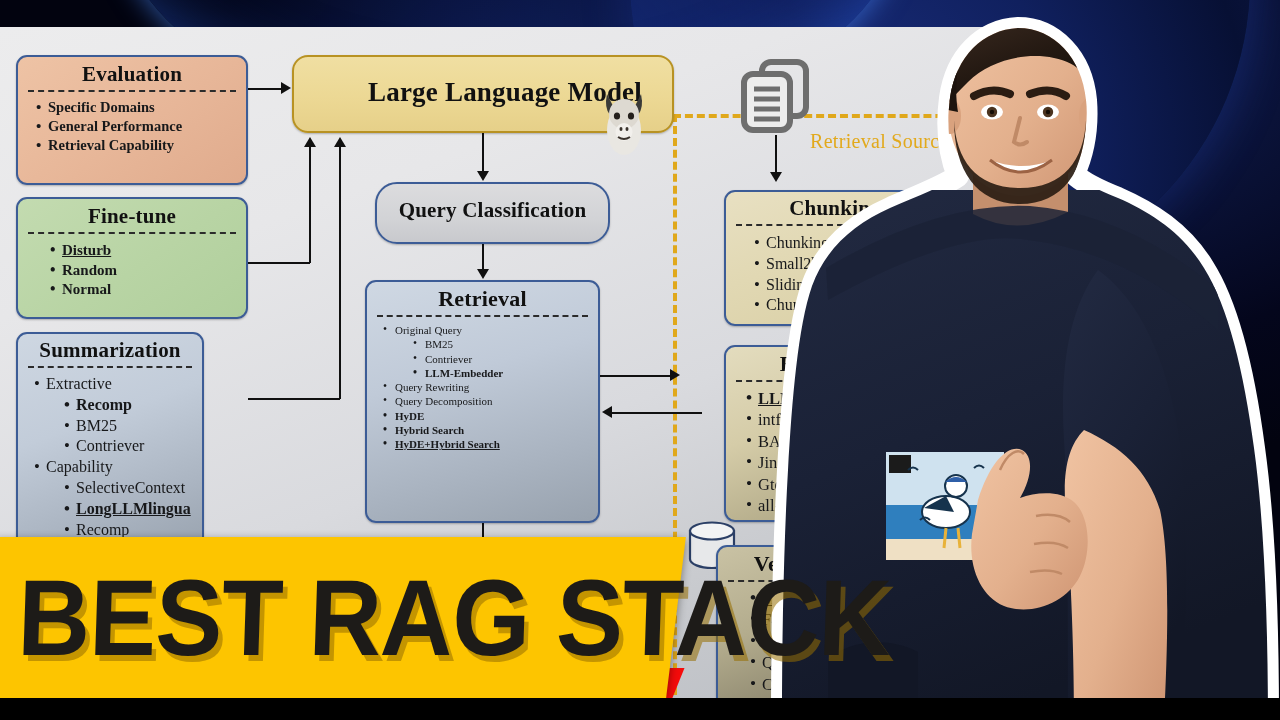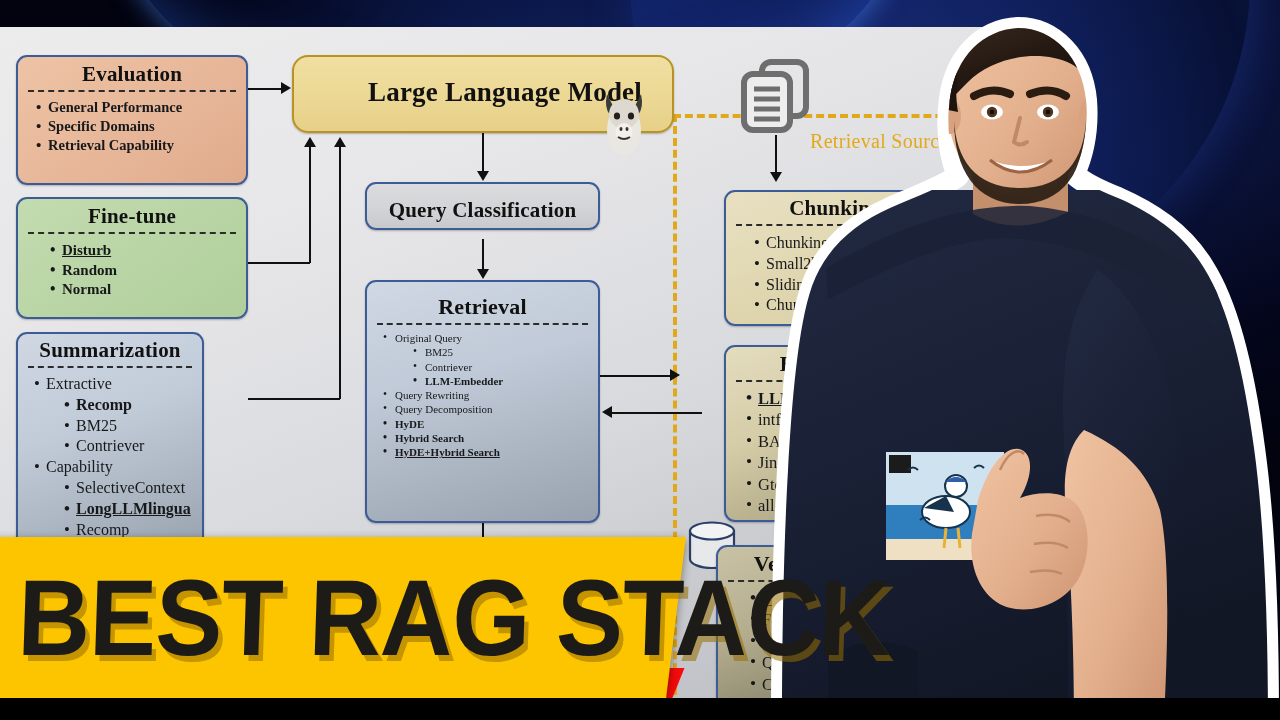--- a/index.html
+++ b/index.html
@@ -75,22 +75,22 @@
   #box-evaluation { left: 16px; top: 28px; width: 232px; height: 130px;
     background: linear-gradient(145deg,#eec3a5 0%,#e7b698 55%,#e0ab8d 100%); }
   #box-finetune { left: 16px; top: 170px; width: 232px; height: 122px;
     background: linear-gradient(145deg,#c3dbb0 0%,#b8d4a4 55%,#b0cf9c 100%); }
   #box-summarization { left: 16px; top: 305px; width: 188px; height: 222px;
     background: linear-gradient(160deg,#ced7e2 0%,#c2ccd9 40%,#aab4c1 75%,#98a2ae 100%); }
 
   #box-llm { left: 292px; top: 28px; width: 382px; height: 78px;
     background: linear-gradient(180deg,#f0dfa2 0%,#ecd894 55%,#e6d089 100%);
     border: 2px solid #b89223; border-radius: 16px; }
-  #box-queryclass { left: 365px; top: 155px; width: 235px; height: 48px;
-    background: linear-gradient(180deg,#dcdcde 0%,#d2d3d6 60%,#c8c9cd 100%); }
+  #box-queryclass { left: 375px; top: 155px; width: 235px; height: 62px;
+    background: linear-gradient(180deg,#dcdcde 0%,#d2d3d6 60%,#c8c9cd 100%); border-radius: 22px; }
   #box-retrieval { left: 365px; top: 253px; width: 235px; height: 243px;
     background: linear-gradient(165deg,#cfd8e3 0%,#c0cad8 38%,#a9b3c0 74%,#98a2ae 100%); }
   #box-below-retrieval { left: 370px; top: 516px; width: 228px; height: 90px;
     background: linear-gradient(180deg,#9aa3ad 0%,#8e98a3 100%); }
 
   #box-chunking { left: 724px; top: 163px; width: 222px; height: 136px;
     background: linear-gradient(160deg,#e8e0c2 0%,#e1d8b3 45%,#d8cea4 100%); }
   #box-embedding { left: 724px; top: 318px; width: 222px; height: 177px;
     background: linear-gradient(160deg,#e3dcbe 0%,#d5cca8 40%,#b6ae8c 75%,#9a9378 100%); }
   #box-vectordb { left: 716px; top: 518px; width: 232px; height: 165px;
@@ -225,22 +225,22 @@
     <svg viewBox="0 0 52 52" width="52" height="52">
       <path d="M4 12 V40 C4 45 14 49 26 49 C38 49 48 45 48 40 V12 Z" fill="#e7e8ea" stroke="#2b3f66" stroke-width="2.2"></path>
       <ellipse cx="26" cy="12" rx="22" ry="8.5" fill="#f2f3f4" stroke="#2b3f66" stroke-width="2.2"></ellipse>
     </svg>
   </div>
 
   <div class="box" id="box-evaluation">
     <div class="title" style="font-size:21px; padding-top:5px;">Evaluation</div>
     <div class="divider"></div>
     <ul style="font-size:14.5px; padding:2px 8px 0 16px; font-weight:bold;">
+      <li>Specific Domains</li>
       <li>General Performance</li>
-      <li>Specific Domains</li>
       <li>Retrieval Capability</li>
     </ul>
   </div>
 
   <div class="box" id="box-finetune">
     <div class="title" style="font-size:21px; padding-top:5px;">Fine-tune</div>
     <div class="divider"></div>
     <ul style="font-size:15px; padding:3px 8px 0 30px; font-weight:bold;">
       <li class="blue-u">Disturb</li>
       <li>Random</li>
@@ -279,21 +279,21 @@
       </svg>
     </div>
     <div class="title" style="font-size:27px; padding-top:20px; padding-left:44px;">Large Language Model</div>
   </div>
 
   <div class="box" id="box-queryclass">
     <div class="title" style="font-size:21px; padding-top:14px;">Query Classification</div>
   </div>
 
   <div class="box" id="box-retrieval">
-    <div class="title" style="font-size:22px; padding-top:12px;">Retrieval</div>
+    <div class="title" style="font-size:22px; padding-top:4px;">Retrieval</div>
     <div class="divider"></div>
     <ul style="font-size:11px; padding:2px 6px 0 14px;">
       <li>Original Query</li>
       <li class="sub">BM25</li>
       <li class="sub">Contriever</li>
       <li class="sub b">LLM-Embedder</li>
       <li>Query Rewriting</li>
       <li>Query Decomposition</li>
       <li class="b">HyDE</li>
       <li class="b">Hybrid Search</li>

